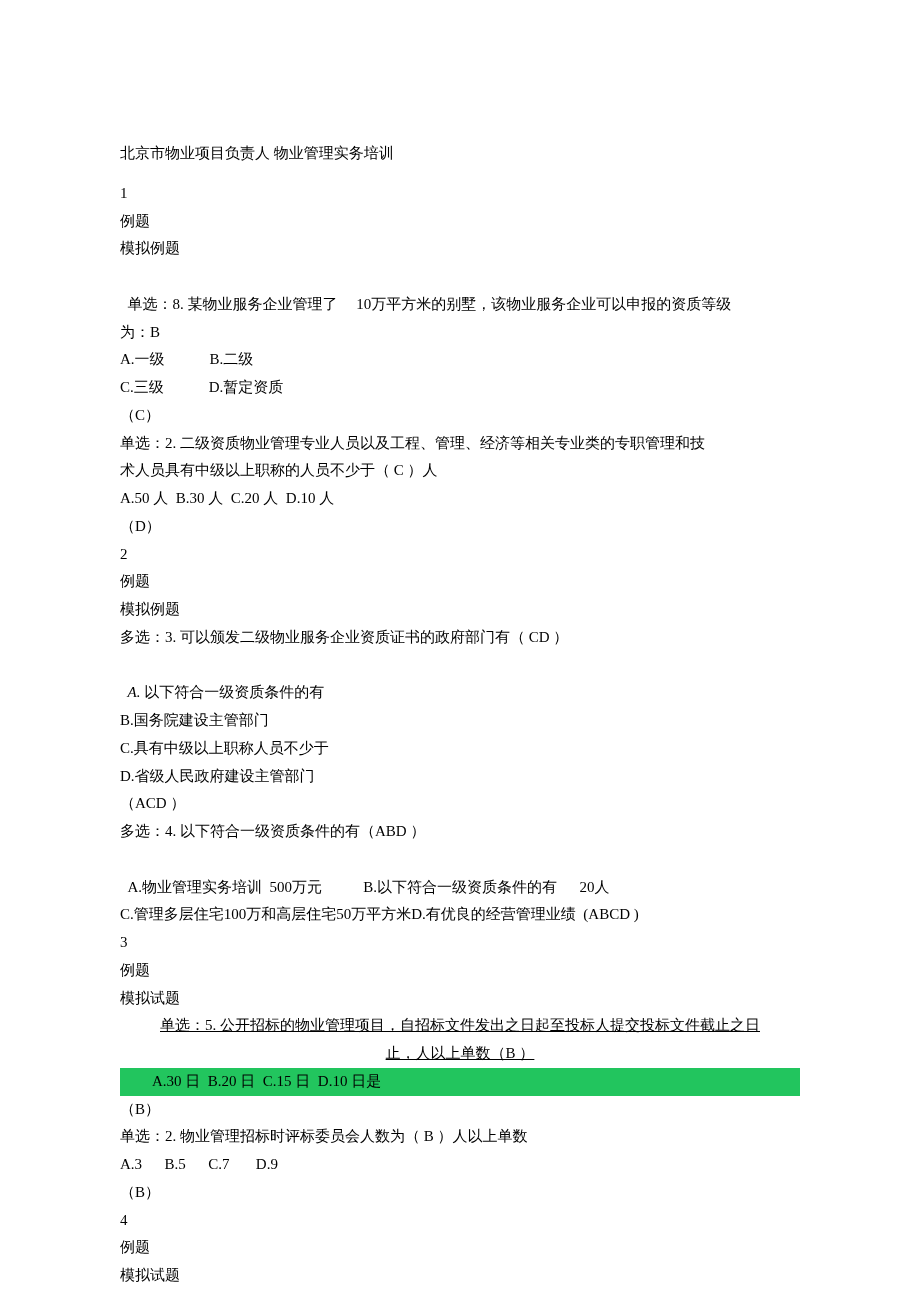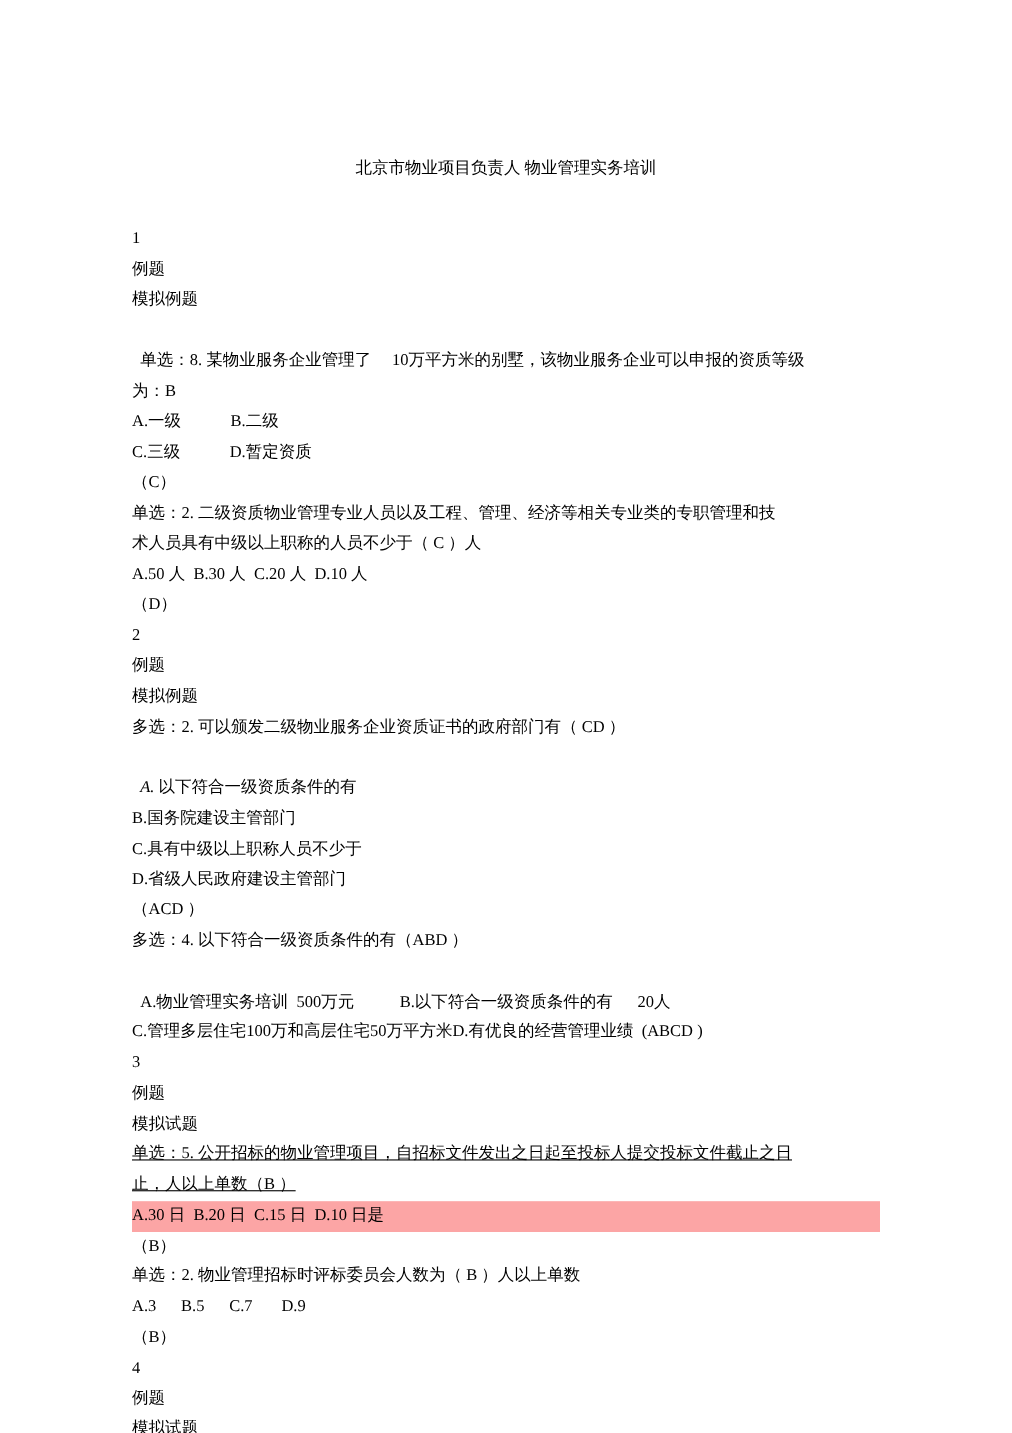--- a/index.html
+++ b/index.html
@@ -7,25 +7,26 @@
     font-size: 15px;
     line-height: 1.85;
     color: #000;
     background: #fff;
     margin: 0;
     padding: 140px 120px 60px 120px;
     width: 920px;
     box-sizing: border-box;
   }
   .line { white-space: pre-wrap; }
-  .title { margin-bottom: 36px; text-align: center; }
-  .underline { text-decoration: underline; }
+  .title { margin-bottom: 12px; }
+  .underline { text-decoration: underline; text-align: center; }
   .highlight-band {
-    background: #fca5a5;
+    background: #22c55e;
     display: block;
+    padding-left: 32px;
   }
   .italic-letter { font-style: italic; }
 </style>
 </head>
 <body>
 
 <div class="line title">北京市物业项目负责人 物业管理实务培训</div>
 
 <div class="line">1</div>
 <div class="line">例题</div>
@@ -38,21 +39,21 @@
 <div class="line">C.三级            D.暂定资质</div>
 <div class="line">（C）</div>
 <div class="line">单选：2. 二级资质物业管理专业人员以及工程、管理、经济等相关专业类的专职管理和技</div>
 <div class="line">术人员具有中级以上职称的人员不少于（ C ）人</div>
 <div class="line">A.50 人  B.30 人  C.20 人  D.10 人</div>
 <div class="line">（D）</div>
 
 <div class="line">2</div>
 <div class="line">例题</div>
 <div class="line">模拟例题</div>
-<div class="line">多选：2. 可以颁发二级物业服务企业资质证书的政府部门有（ CD ）</div>
+<div class="line">多选：3. 可以颁发二级物业服务企业资质证书的政府部门有（ CD ）</div>
 <div class="line">
   <span class="italic-letter">A.</span><span> 以下符合一级资质条件的有</span>
 </div>
 <div class="line">B.国务院建设主管部门</div>
 <div class="line">C.具有中级以上职称人员不少于</div>
 <div class="line">D.省级人民政府建设主管部门</div>
 <div class="line">（ACD ）</div>
 <div class="line">多选：4. 以下符合一级资质条件的有（ABD ）</div>
 <div class="line">
   <span>A.物业管理实务培训  500万元</span>&nbsp;&nbsp;&nbsp;&nbsp;&nbsp;&nbsp;&nbsp;&nbsp;&nbsp;&nbsp;&nbsp;<span>B.以下符合一级资质条件的有</span>&nbsp;&nbsp;&nbsp;&nbsp;&nbsp;&nbsp;<span>20人</span>

